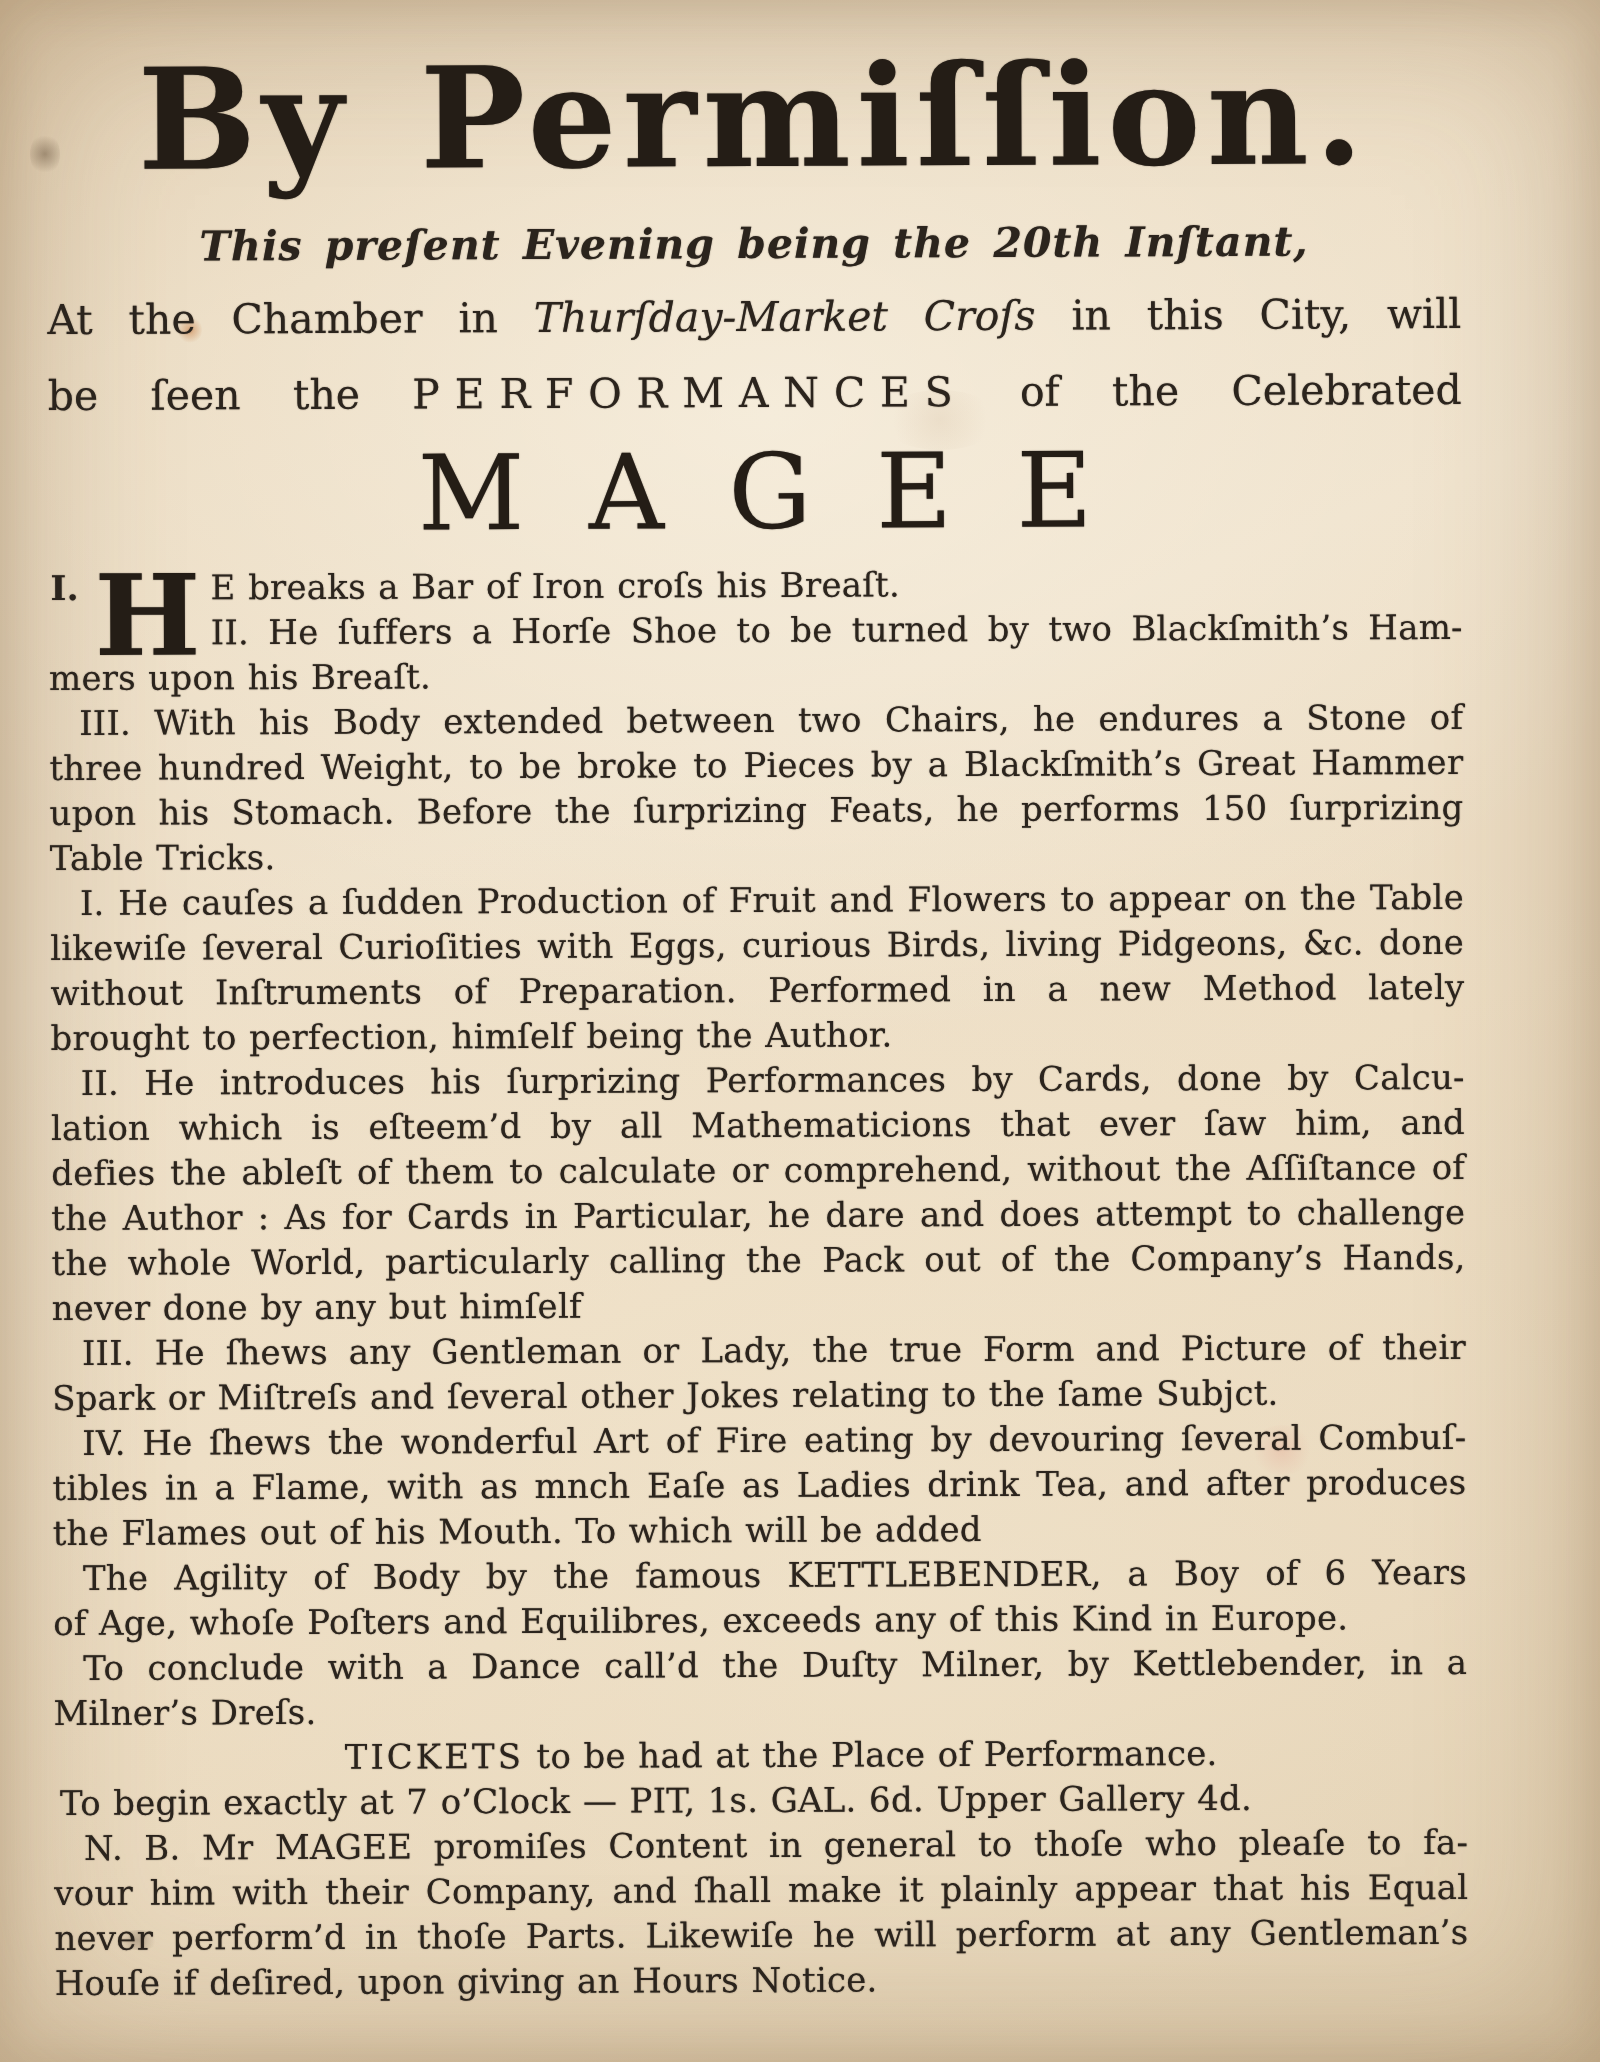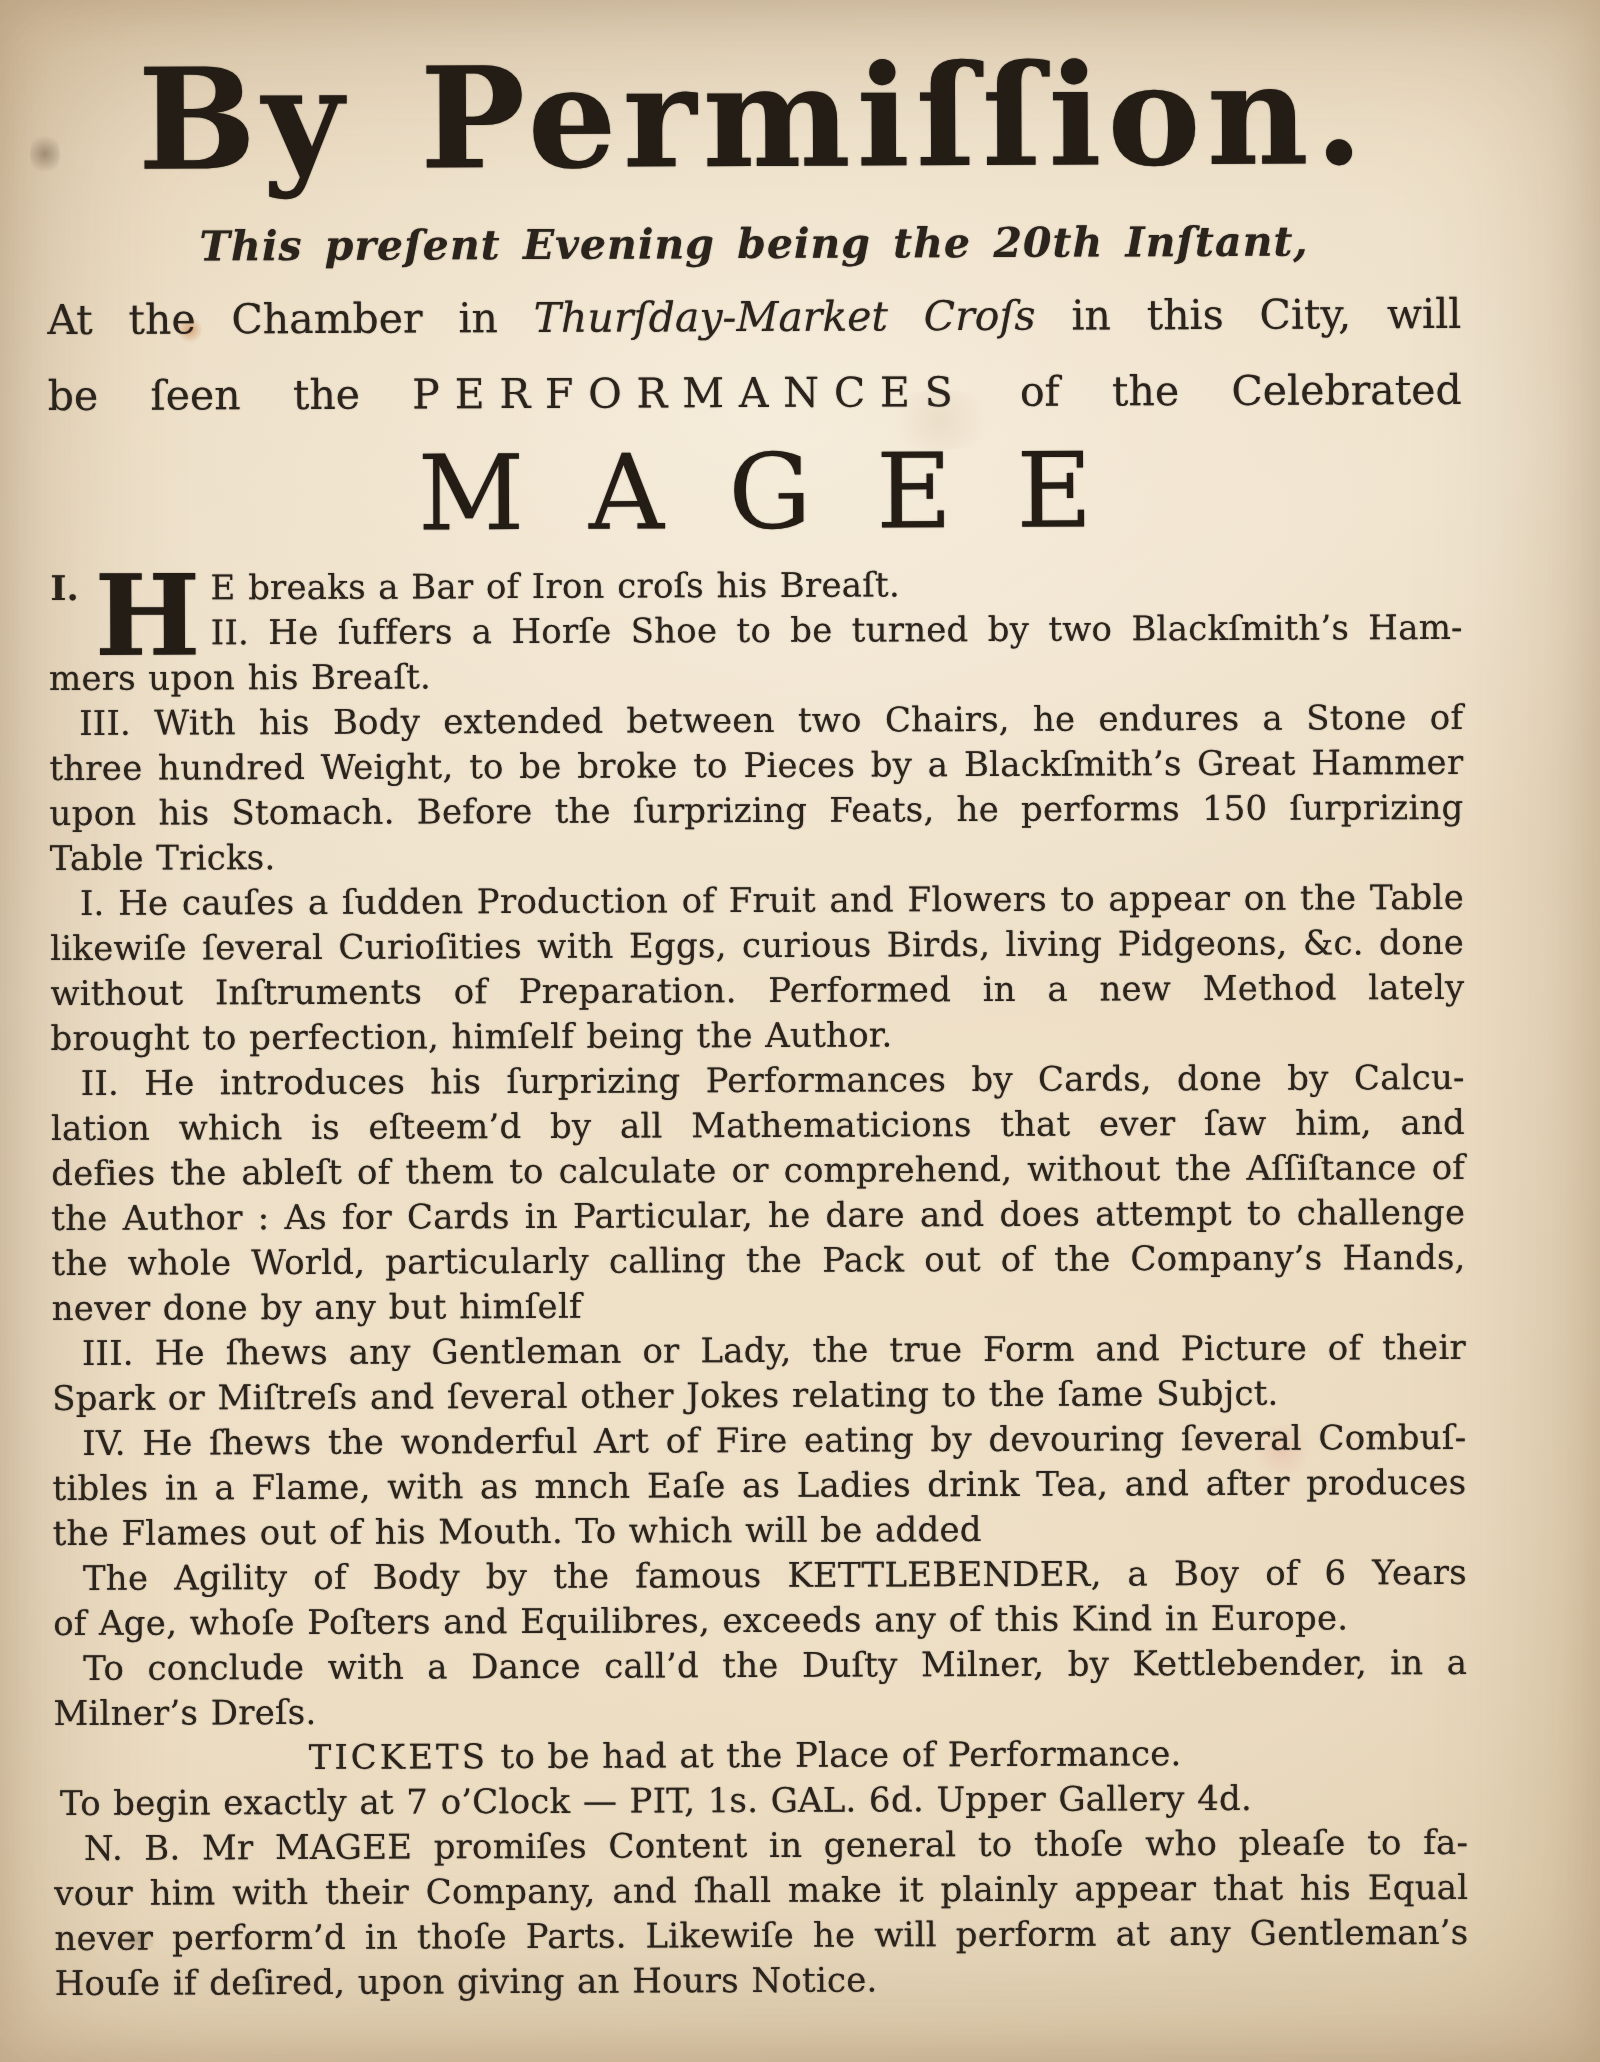--- a/index.html
+++ b/index.html
@@ -55,21 +55,21 @@
   .ind{text-indent:30px;}
 
   .feat-open{position:relative;}
   .numeral{position:absolute;left:2px;top:0;font-weight:bold;}
   .dropcap{
     position:absolute;left:46px;top:-6px;
     font-size:112px;line-height:1;font-weight:bold;color:#241d16;
   }
   .drop-ind{padding-left:162px;}
   .tickets-line{padding-left:255px;}
-  .tickets-caps{letter-spacing:3px;}
+  .tickets-caps{letter-spacing:3px;margin-left:36px;}
   .begin-line{text-indent:6px;}
 </style>
 </head>
 <body>
 
 <div class="paper"></div>
 <div class="vignette"></div>
 <div class="stain s1"></div>
 <div class="stain s2"></div>
 <div class="stain s3"></div>

